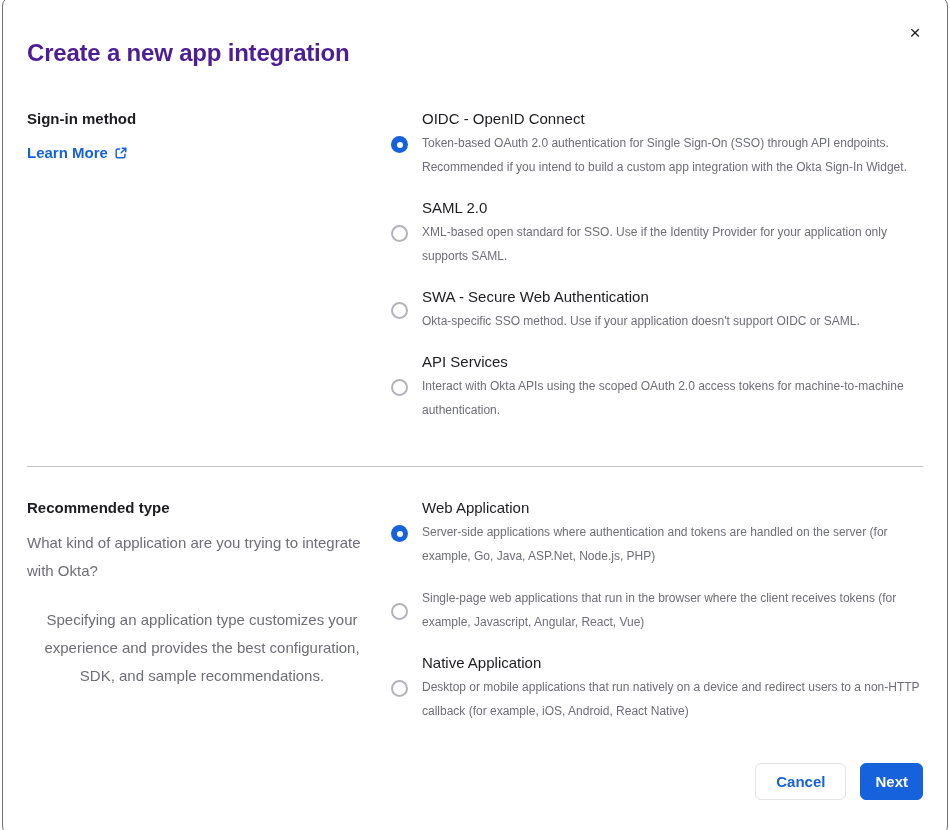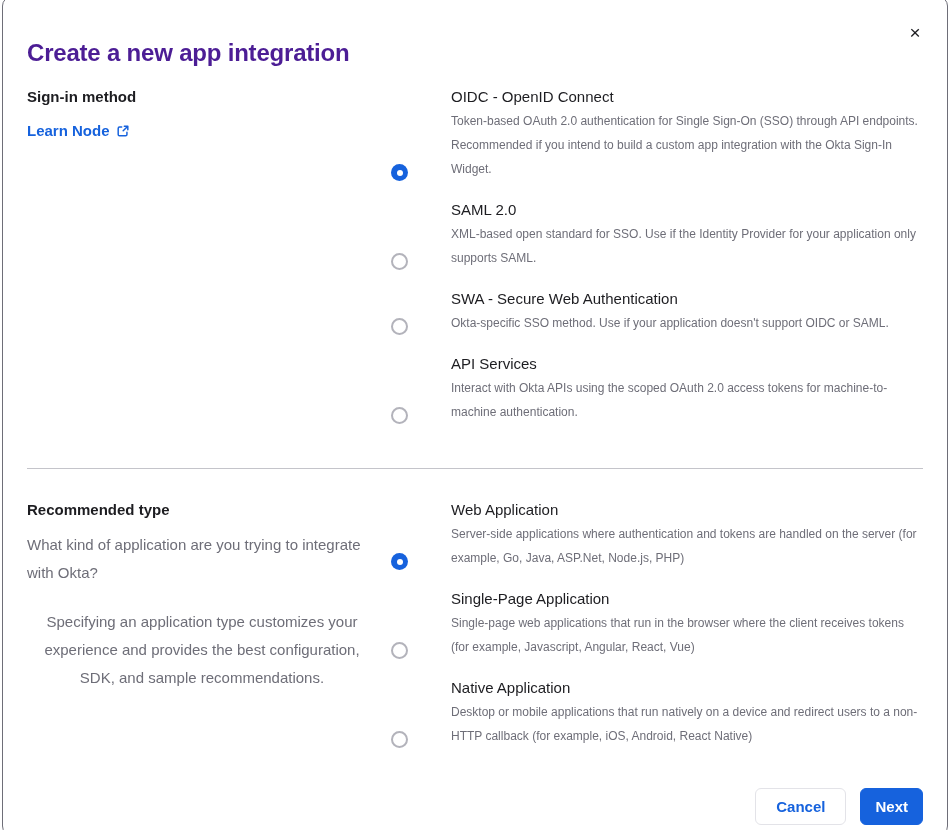--- a/index.html
+++ b/index.html
@@ -31,21 +31,21 @@
     background: none; border: none;
     font-size: 19px; line-height: 22px;
     color: #1d1d21;
     cursor: pointer;
     text-align: center;
   }
   .section {
     display: grid;
     grid-template-columns: 350px 1fr;
     column-gap: 14px;
-    margin-top: 18px;
+    margin-top: 40px;
   }
   .left-col { padding-top: 2px; }
   .group-label {
     font-size: 15px;
     font-weight: 700;
     color: #1d1d21;
     line-height: 20px;
   }
   .learn-more {
     display: inline-flex;
@@ -61,24 +61,23 @@
   .learn-more svg { display: block; }
   .left-desc {
     margin-top: 11px;
     font-size: 15px;
     line-height: 28px;
     color: #6e6e78;
   }
   .left-desc + .left-desc { margin-top: 21px; text-align: center; }
   .option {
     display: flex;
-    align-items: flex-end;
+    align-items: center;
     margin-bottom: 17px;
     cursor: pointer;
-    gap: 29px;
   }
   .option:last-child { margin-bottom: 0; }
   .radio {
     flex: 0 0 auto;
     width: 17px; height: 17px;
     margin: 3px 14px 0 0;
     border-radius: 50%;
     border: 2px solid #b3b3bb;
     background: #ffffff;
     position: relative;
@@ -146,21 +145,21 @@
   <div class="modal-inner">
 
     <button class="close-btn">×</button>
 
     <h1 class="dialog-title">Create a new app integration</h1>
 
     <div class="section">
       <div class="left-col">
         <div class="group-label">Sign-in method</div>
         <a class="learn-more">
-          <span>Learn Node</span>
+          <span>Learn More</span>
           <span>
             <svg width="14" height="14" viewBox="0 0 16 16" fill="none">
               <path d="M6.5 3.5 H4 C2.9 3.5 2.5 3.9 2.5 5 V12 C2.5 13.1 2.9 13.5 4 13.5 H11 C12.1 13.5 12.5 13.1 12.5 12 V9.5" stroke="#1662dd" stroke-width="1.7" stroke-linecap="round"></path>
               <path d="M9.5 2.5 H13.5 V6.5 M13.2 2.8 L8.2 7.8" stroke="#1662dd" stroke-width="1.7" stroke-linecap="round" stroke-linejoin="round"></path>
             </svg>
           </span>
         </a>
       </div>
       <div class="right-col">
 
@@ -213,21 +212,20 @@
           <span class="radio selected"></span>
           <span class="option-text">
             <span class="option-label" style="display:block">Web Application</span>
             <span class="option-desc" style="display:block">Server-side applications where authentication and tokens are handled on the server (for example, Go, Java, ASP.Net, Node.js, PHP)</span>
           </span>
         </div>
 
         <div class="option">
           <span class="radio"></span>
           <span class="option-text">
-            <span class="option-label" style="display:block">Single-Page Application</span>
             <span class="option-desc" style="display:block">Single-page web applications that run in the browser where the client receives tokens (for example, Javascript, Angular, React, Vue)</span>
           </span>
         </div>
 
         <div class="option">
           <span class="radio"></span>
           <span class="option-text">
             <span class="option-label" style="display:block">Native Application</span>
             <span class="option-desc" style="display:block">Desktop or mobile applications that run natively on a device and redirect users to a non-HTTP callback (for example, iOS, Android, React Native)</span>
           </span>

